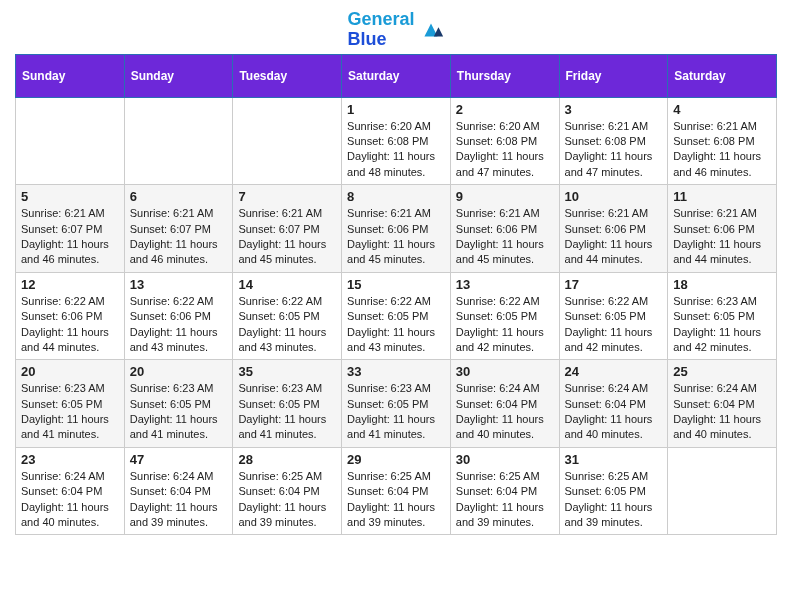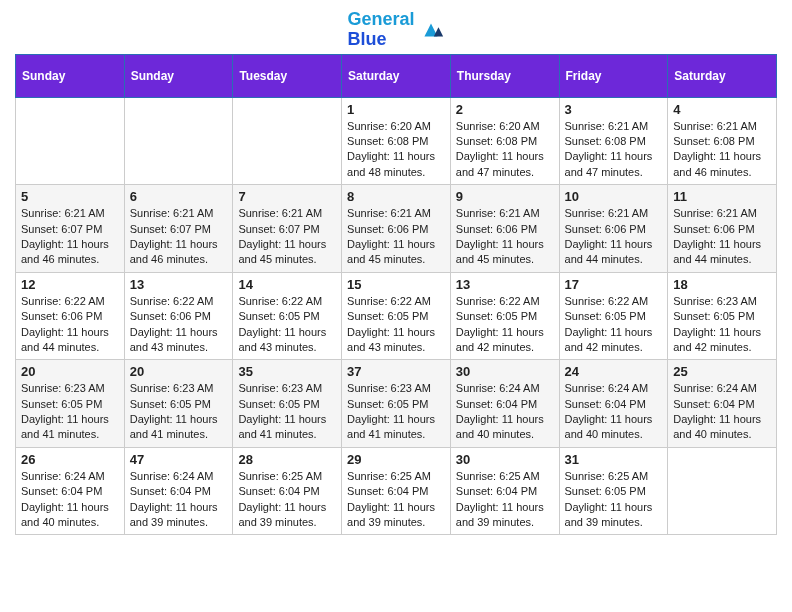--- a/index.html
+++ b/index.html
@@ -281,21 +281,21 @@
 and 41 minutes.</div>
           </td>
           <td>
             <span class="day-number">35</span>
             <div class="day-info" style="white-space: pre-line;">Sunrise: 6:23 AM
 Sunset: 6:05 PM
 Daylight: 11 hours
 and 41 minutes.</div>
           </td>
           <td>
-            <span class="day-number">37</span>
+            <span class="day-number">33</span>
             <div class="day-info" style="white-space: pre-line;">Sunrise: 6:23 AM
 Sunset: 6:05 PM
 Daylight: 11 hours
 and 41 minutes.</div>
           </td>
           <td>
             <span class="day-number">30</span>
             <div class="day-info" style="white-space: pre-line;">Sunrise: 6:24 AM
 Sunset: 6:04 PM
 Daylight: 11 hours
@@ -311,21 +311,21 @@
           <td>
             <span class="day-number">25</span>
             <div class="day-info" style="white-space: pre-line;">Sunrise: 6:24 AM
 Sunset: 6:04 PM
 Daylight: 11 hours
 and 40 minutes.</div>
           </td>
         </tr>
         <tr>
           <td>
-            <span class="day-number">26</span>
+            <span class="day-number">23</span>
             <div class="day-info" style="white-space: pre-line;">Sunrise: 6:24 AM
 Sunset: 6:04 PM
 Daylight: 11 hours
 and 40 minutes.</div>
           </td>
           <td>
             <span class="day-number">47</span>
             <div class="day-info" style="white-space: pre-line;">Sunrise: 6:24 AM
 Sunset: 6:04 PM
 Daylight: 11 hours

